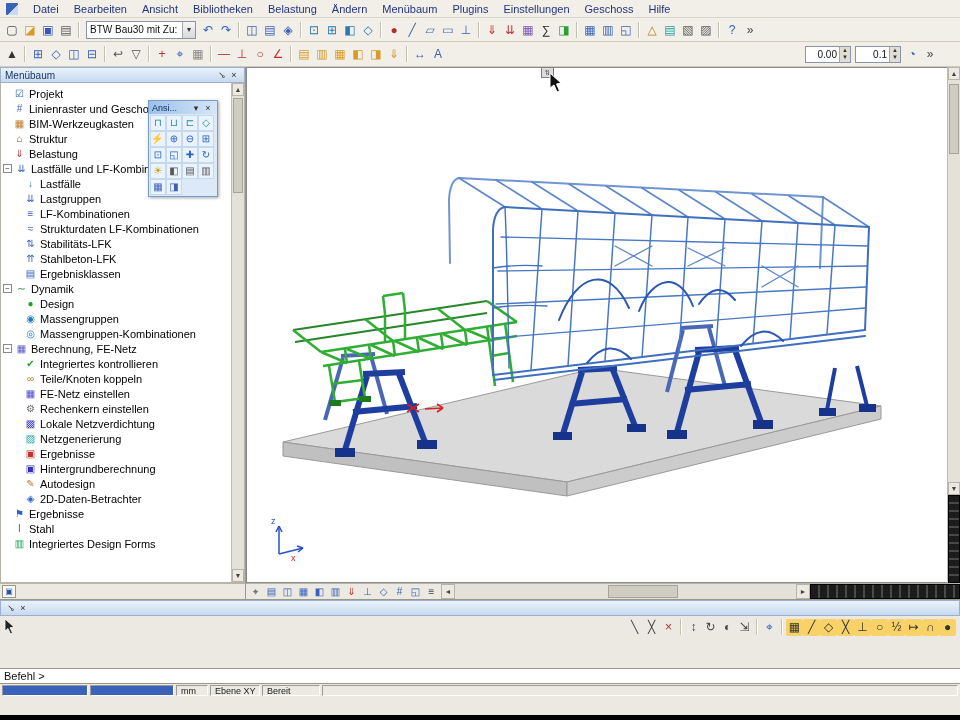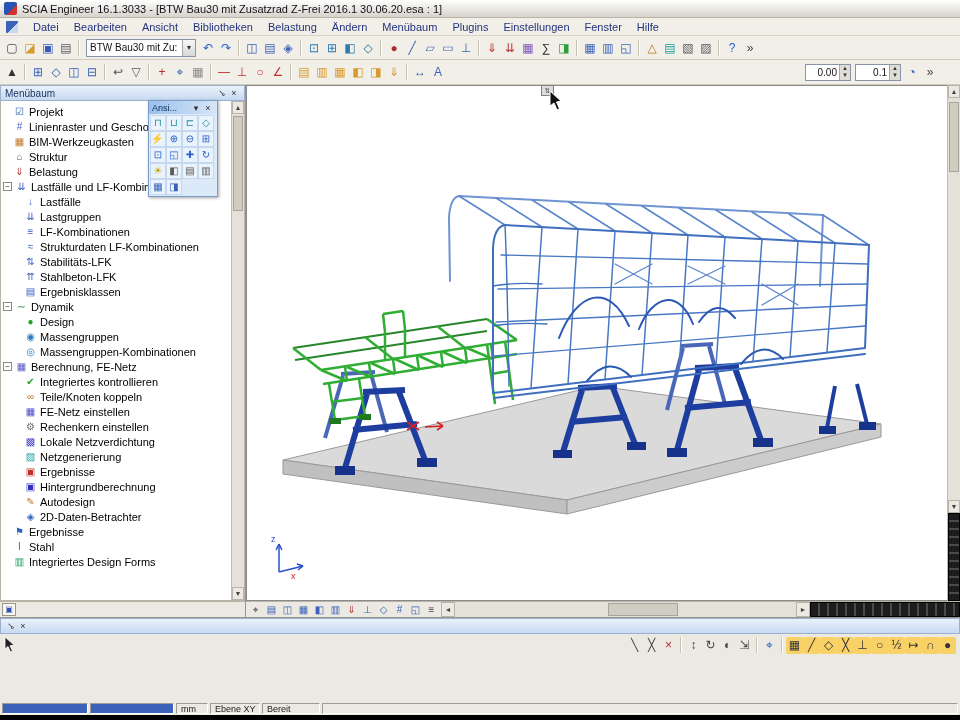--- a/index.html
+++ b/index.html
@@ -97,38 +97,34 @@
   .sb-mm { width:32px; }
   .sb-plane { width:50px; }
   .sb-ready { width:58px; }
   .sb-fill { flex:1; }
 </style>
 </head>
 <body>
 
 <div class="app">
 
-  <div class="titlebar">
-    <span class="app-icon"></span>
-    <span class="title-text">SCIA Engineer 16.1.3033 - [BTW Bau30 mit Zusatzrad Z-Frei 2016.1 30.06.20.esa : 1]</span>
-  </div>
 
   <div class="menubar">
     <span class="child-icon"></span>
 
   <span class="menu-item"><span>Datei</span></span>
       <span class="menu-item"><span>Bearbeiten</span></span>
       <span class="menu-item"><span>Ansicht</span></span>
       <span class="menu-item"><span>Bibliotheken</span></span>
       <span class="menu-item"><span>Belastung</span></span>
       <span class="menu-item"><span>Ändern</span></span>
       <span class="menu-item"><span>Menübaum</span></span>
       <span class="menu-item"><span>Plugins</span></span>
       <span class="menu-item"><span>Einstellungen</span></span>
-      <span class="menu-item"><span>Fenster</span></span>
+      <span class="menu-item"><span>Geschoss</span></span>
       <span class="menu-item"><span>Hilfe</span></span>
     </div>
 
   <div class="toolbar row1">
     <div class="tb-icons">
 
     <span class="icon-btn">
           <span class="glyph" style="color: rgb(74, 74, 74);">▢</span>
         </span>
         <span class="icon-btn">
@@ -898,20 +894,23 @@
             <span class="glyph" style="color: rgb(51, 51, 51);">↦</span>
           </span>
           <span class="icon-btn" style="background: rgb(249, 210, 103);">
             <span class="glyph" style="color: rgb(51, 51, 51);">∩</span>
           </span>
           <span class="icon-btn" style="background: rgb(249, 210, 103);">
             <span class="glyph" style="color: rgb(51, 51, 51);">●</span>
           </span>
         </div>
     </div>
+    <div class="command-input">
+      <span>Befehl &gt;</span>
+    </div>
   </div>
 
   <div class="statusbar">
     <div class="sb-seg sb-blue"></div>
     <div class="sb-seg sb-blue2"></div>
     <div class="sb-seg sb-mm">
         <span>mm</span>
       </div>
     <div class="sb-seg sb-plane">
         <span>Ebene XY</span>

